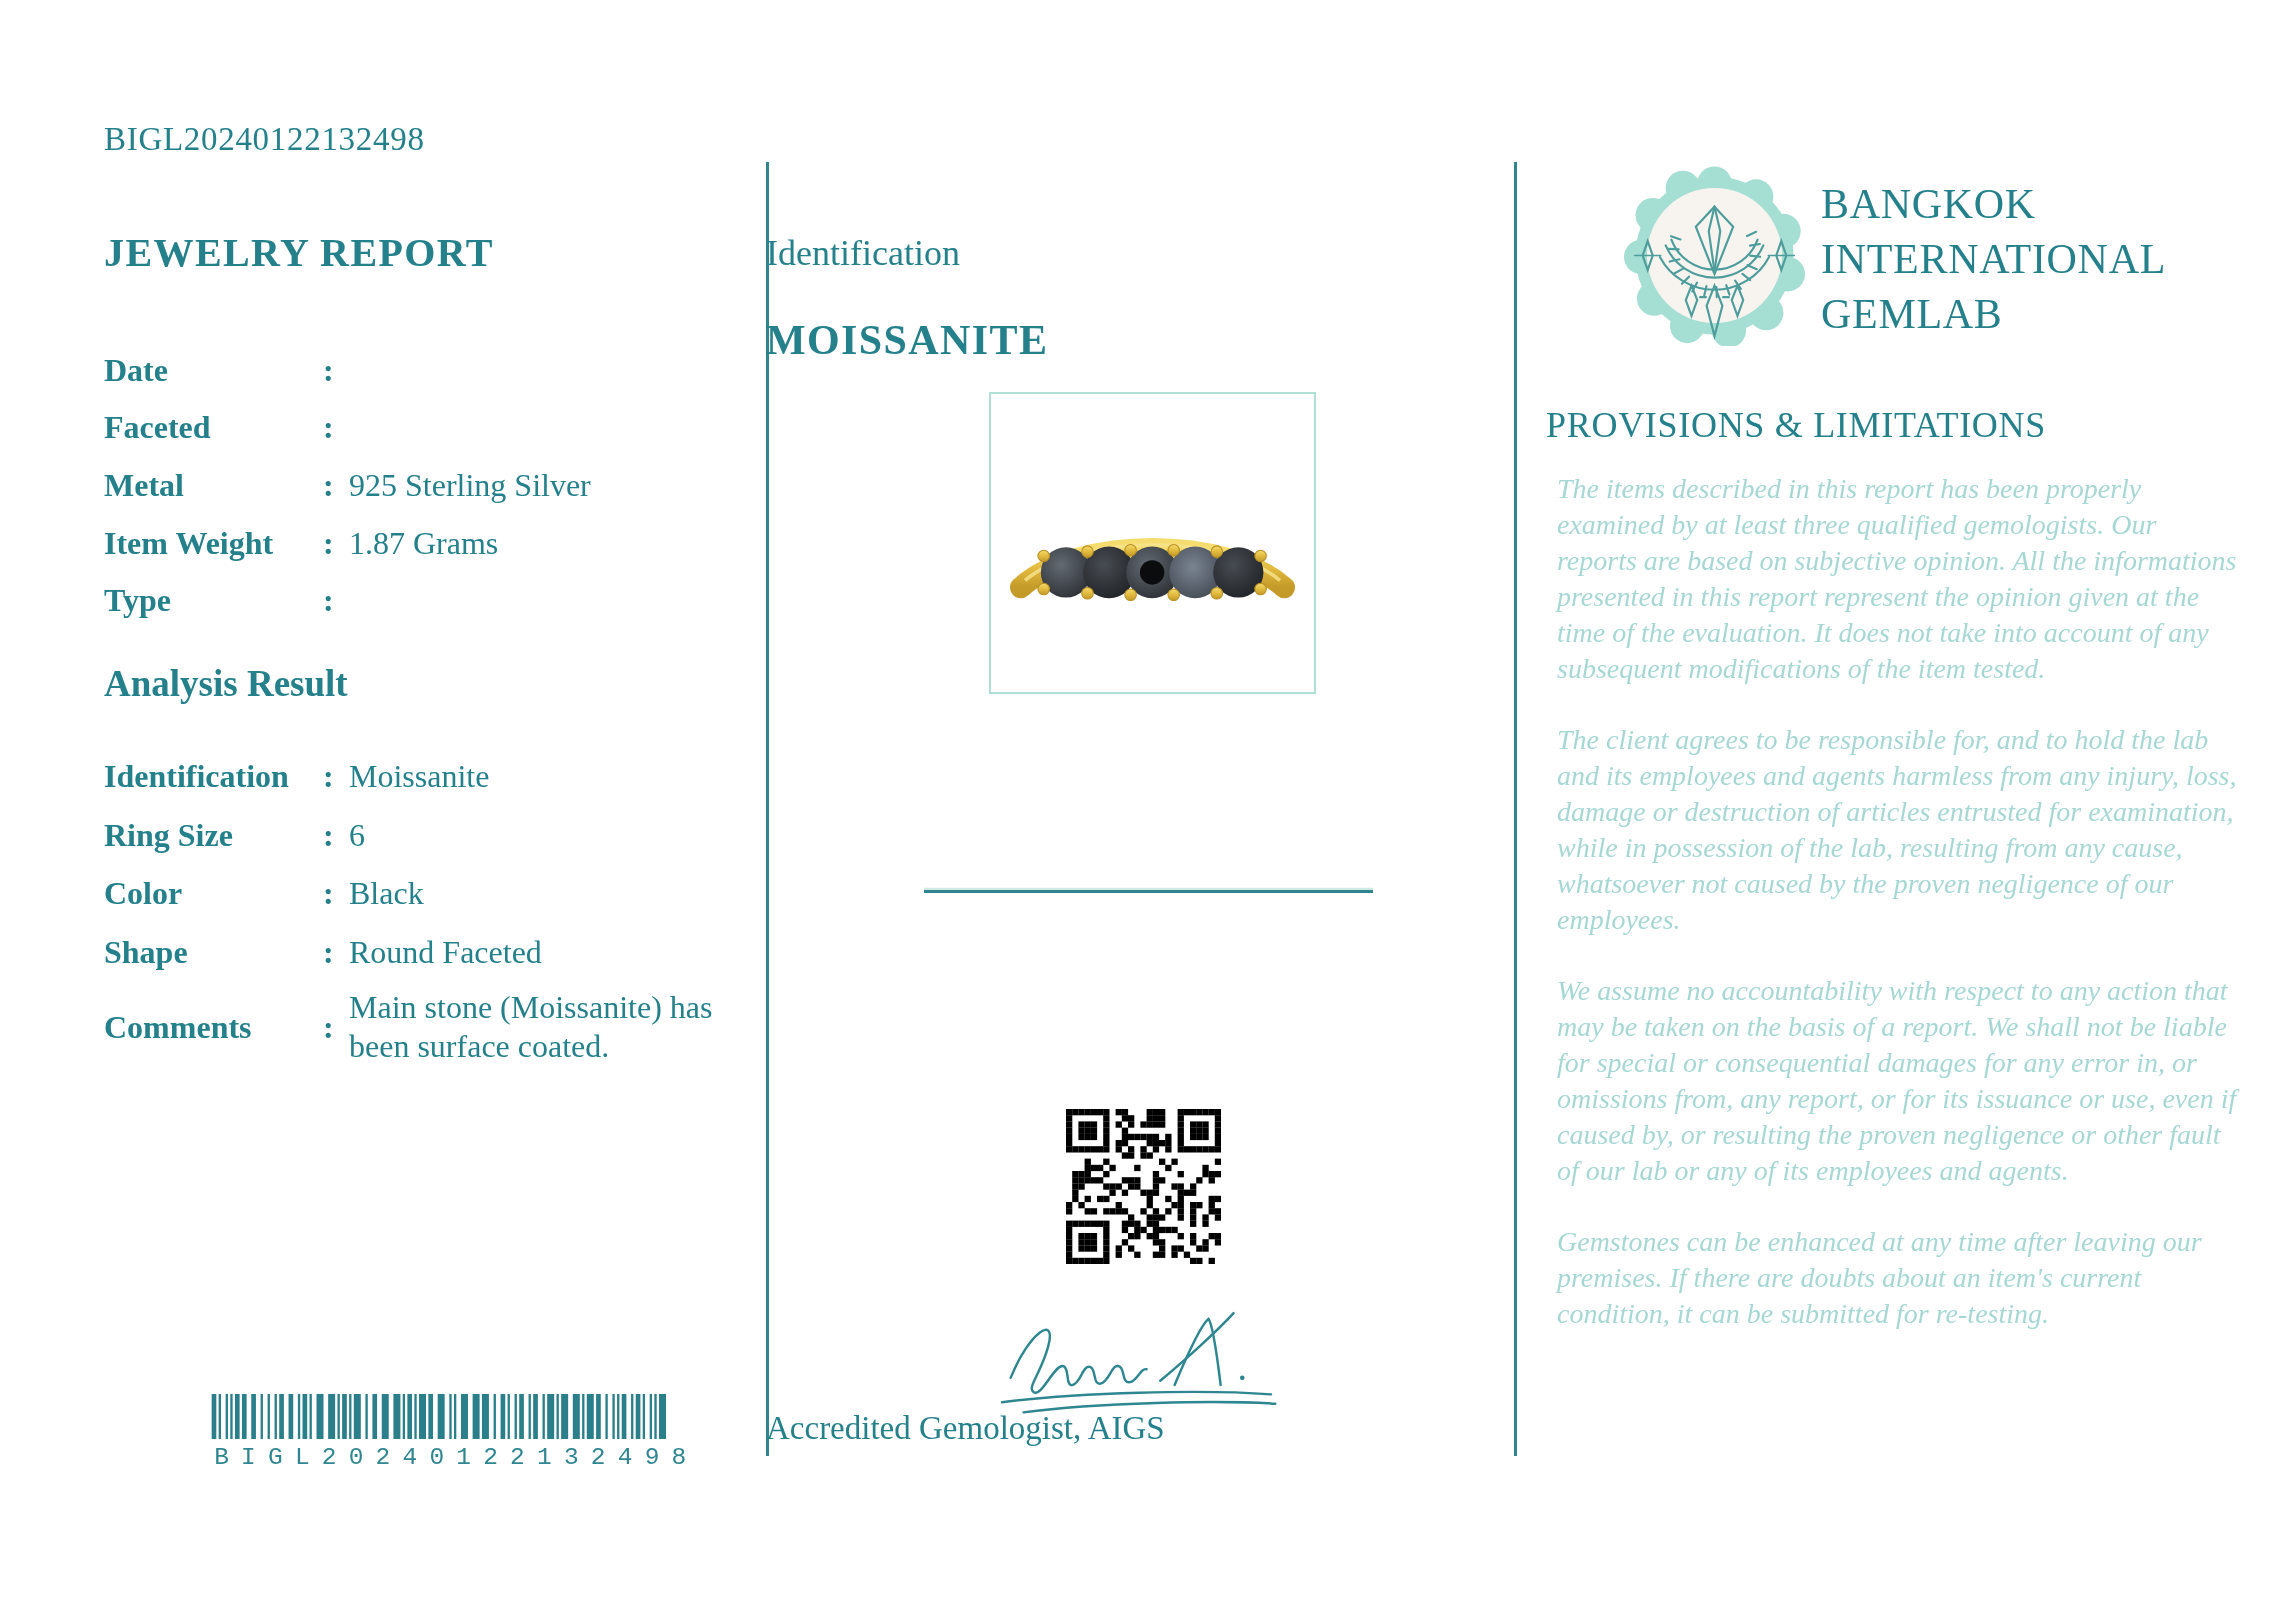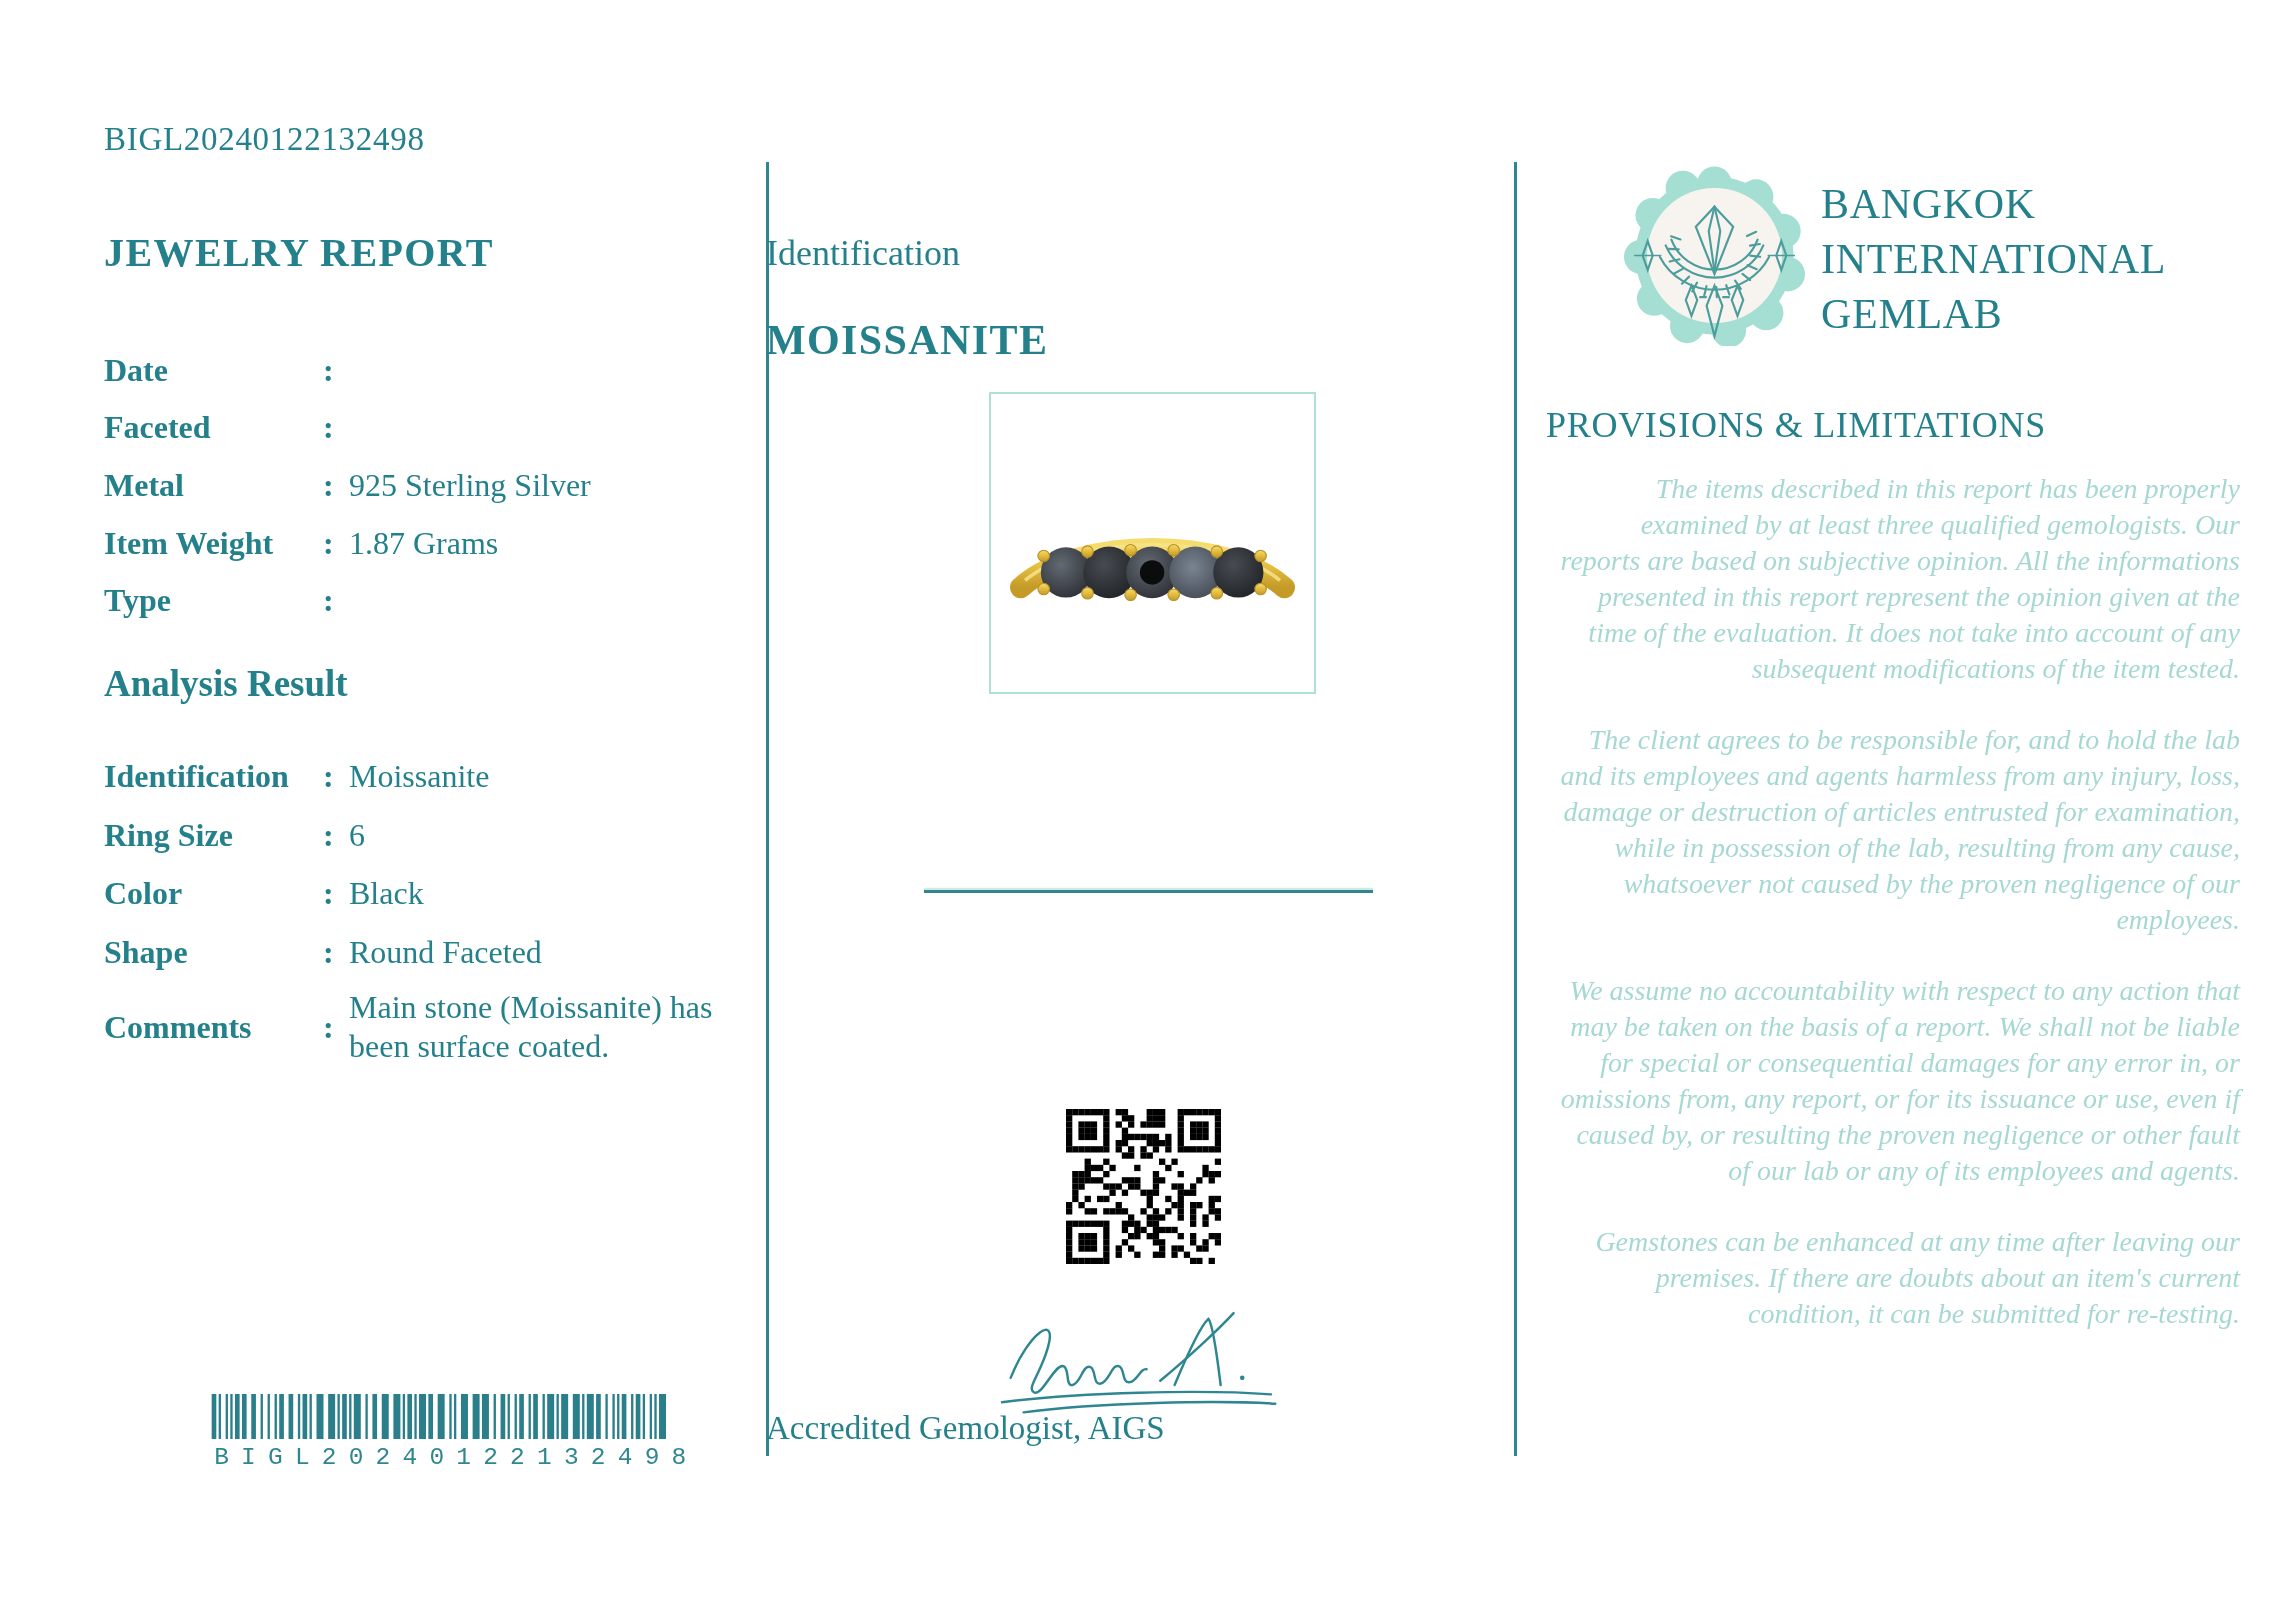--- a/index.html
+++ b/index.html
@@ -36,21 +36,21 @@
                display:flex;align-items:center;justify-content:center}
   .mid-line{left:924px;top:890px;width:449px;height:2.9px;background:var(--line);box-shadow:0 -2.2px 0 #cfeae4}
   .qr{left:1066px;top:1109px;width:155px;height:155px}
   .sig{left:989px;top:1293px;width:313px;height:128px}
   .accredited{left:766px;top:1410px;width:603px;font-size:33px}
 
   .logo{left:1624px;top:165px;width:181px;height:181px}
   .lab-name{left:1821px;top:177px;width:434px;font-size:42px;line-height:55px;letter-spacing:0.7px}
   .prov-title{left:1546px;top:404px;width:705px;font-size:36px;letter-spacing:0.7px}
   .prov-paras{left:1557px;top:471px;width:683px}
-  .prov-paras p{font-style:italic;text-align:right;color:var(--mint-text);
+  .prov-paras p{font-style:italic;text-align:left;color:var(--mint-text);
                 font-size:28px;line-height:36px;margin:0 0 35px 0}
 </style>
 </head>
 <body>
 
 <div id="page">
 
   <div class="abs report-number">BIGL20240122132498</div>
 
   <div class="abs vdiv left"></div>

